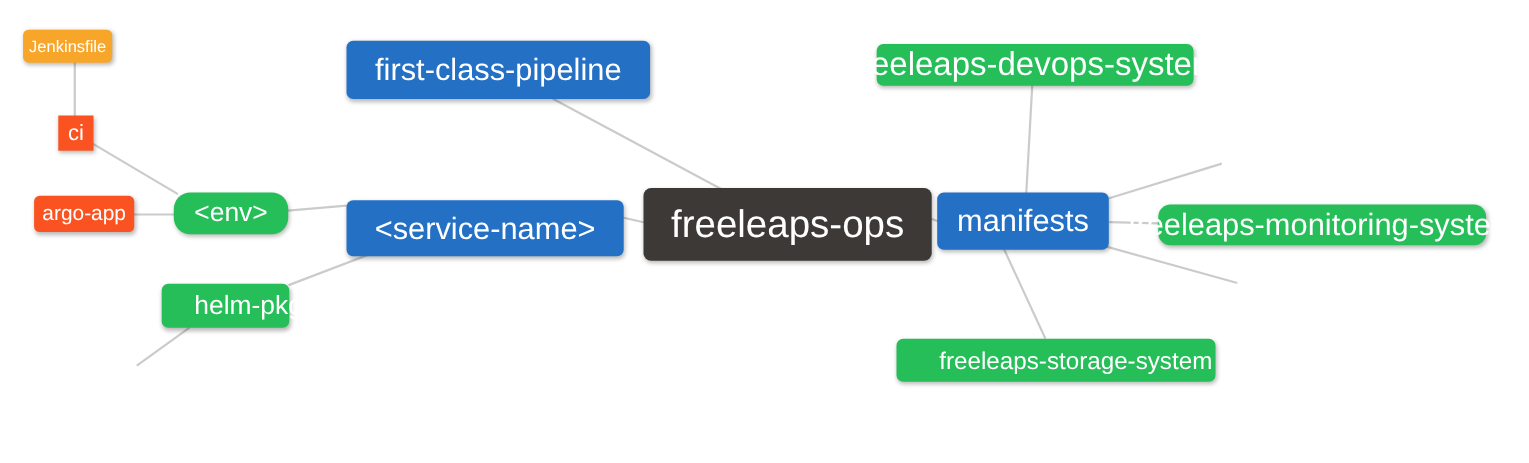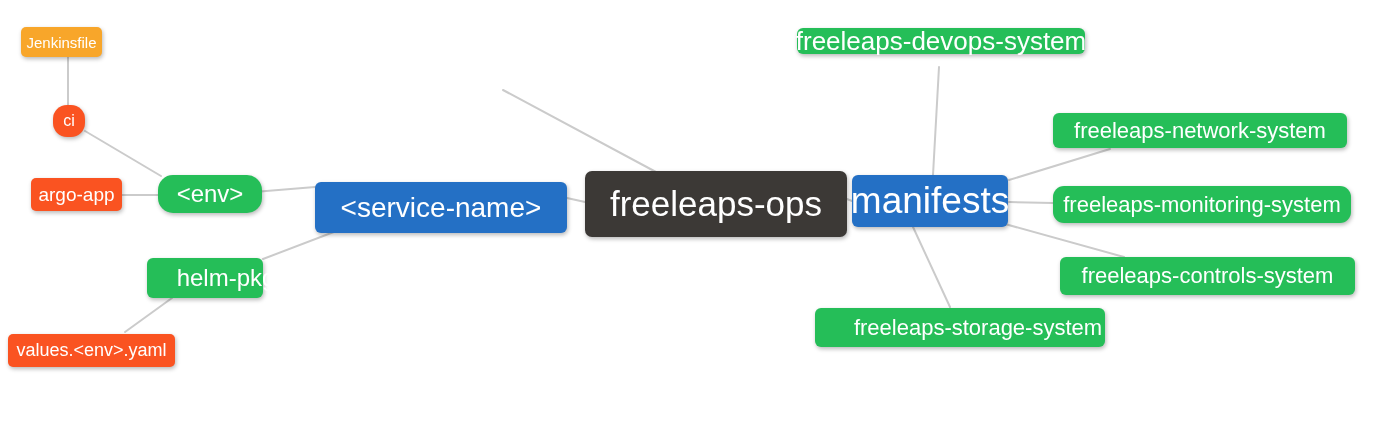--- a/index.html
+++ b/index.html
@@ -58,40 +58,38 @@
       <line x1="847" y1="199" x2="852" y2="201" stroke="#CBCBCB" stroke-width="2" stroke-linecap="round"></line>
       <line x1="933" y1="175" x2="939" y2="67" stroke="#CBCBCB" stroke-width="2" stroke-linecap="round"></line>
       <line x1="1009" y1="180" x2="1110" y2="149" stroke="#CBCBCB" stroke-width="2" stroke-linecap="round"></line>
       <line x1="1009" y1="202" x2="1053" y2="203" stroke="#CBCBCB" stroke-width="2" stroke-linecap="round"></line>
       <line x1="1005" y1="224" x2="1124" y2="257" stroke="#CBCBCB" stroke-width="2" stroke-linecap="round"></line>
       <line x1="913" y1="227" x2="950" y2="307" stroke="#CBCBCB" stroke-width="2" stroke-linecap="round"></line>
     </svg>
 
   <div class="node orange" style="left:21px; top:27px; width:81px; height:30px; font-size:15px; border-radius:5px;">Jenkinsfile</div>
 
-  <div class="node red" style="left:53px; top:105px; width:32px; height:32px; font-size:16px; border-radius:14px;">ci</div>
+  <div class="node red" style="left:53px; top:105px; width:32px; height:32px; font-size:20px; border-radius:0;">ci</div>
 
   <div class="node red" style="left:31px; top:178px; width:91px; height:33px; font-size:19px; border-radius:5px;text-align:center;">argo-app</div>
 
   <div class="node green" style="left:158px; top:175px; width:104px; height:38px; font-size:24px;border-radius:15px;">&lt;env&gt;</div>
 
   <div class="node green" style="left:147px; top:258px; width:116px; height:40px; font-size:24px;padding-left:42px;">helm-pkg</div>
 
-  <div class="node red" style="left:8px; top:334px; width:167px; height:33px; font-size:18px; border-radius:5px;">values.&lt;env&gt;.yaml</div>
 
+  <div class="node blue" style="left:315px; top:37px; width:276px; height:53px; font-size:28px;">first-class-pipeline</div>
 
   <div class="node blue" style="left:315px; top:171px; width:252px; height:51px; font-size:28px;margin-top:11px;">&lt;service-name&gt;</div>
 
   <div class="node dark" style="left:585px; top:171px; width:262px; height:66px; font-size:35px;">freeleaps-ops</div>
 
-  <div class="node blue" style="left:852px; top:175px; width:156px; height:52px; font-size:37px;">manifests</div>
+  <div class="node blue" style="left:852px; top:175px; width:156px; height:52px; font-size:28px;">manifests</div>
 
-  <div class="node green" style="left:797px; top:28px; width:288px; height:26px; font-size:26px;">freeleaps-devops-system</div>
+  <div class="node green" style="left:797px; top:40px; width:288px; height:38px; font-size:30px;">freeleaps-devops-system</div>
 
-  <div class="node green" style="left:1053px; top:113px; width:294px; height:35px; font-size:22px;">freeleaps-network-system</div>
 
-  <div class="node green" style="left:1053px; top:186px; width:298px; height:37px; font-size:22px;border-radius:11px;">freeleaps-monitoring-system</div>
+  <div class="node green" style="left:1053px; top:186px; width:298px; height:37px; font-size:28px;border-radius:11px;">freeleaps-monitoring-system</div>
 
-  <div class="node green" style="left:1060px; top:257px; width:295px; height:38px; font-size:22px;">freeleaps-controls-system</div>
 
   <div class="node green" style="left:815px; top:308px; width:290px; height:39px; font-size:22px;padding-left:36px;">freeleaps-storage-system</div>
 
 </div>
 
 </body></html>

